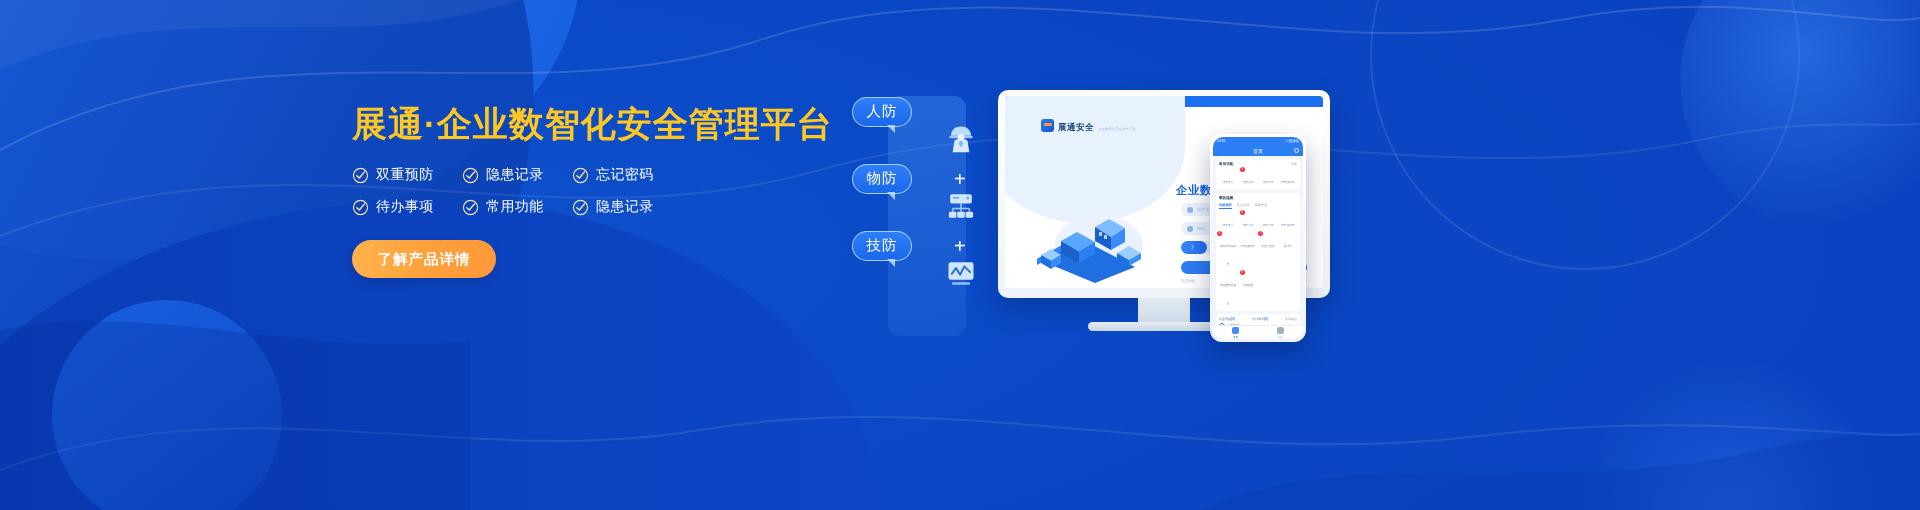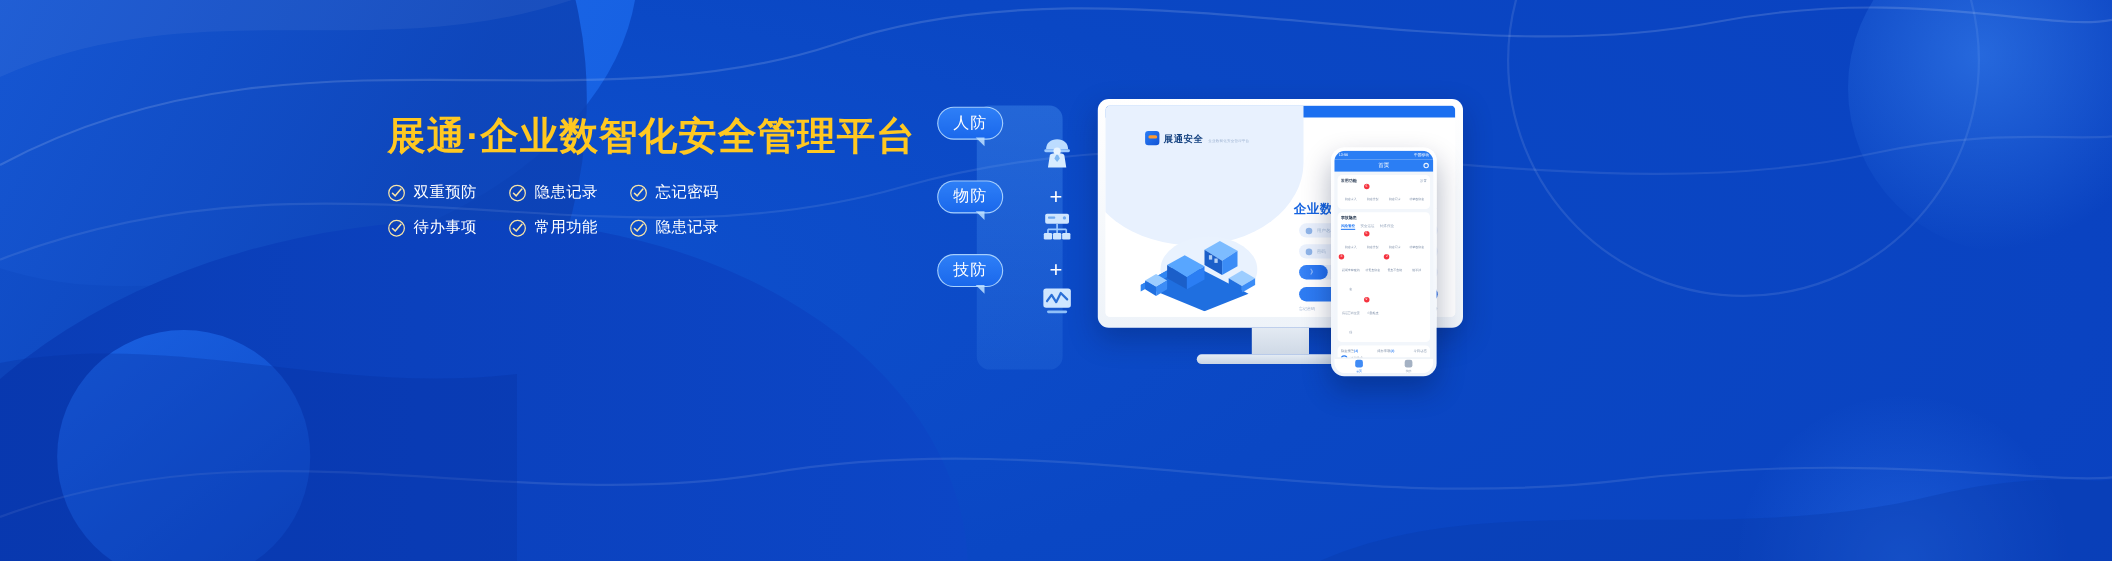--- a/index.html
+++ b/index.html
@@ -346,20 +346,21 @@
       <div class="feat">
         <svg class="tick" viewBox="0 0 24 24">
           <circle cx="12" cy="12" r="10" fill="none" stroke="#f7e4a8" stroke-width="1.6"></circle>
           <path d="M6.8 12.3 L10.3 15.6 L17.6 6.9" fill="none" stroke="#f7e4a8" stroke-width="2" stroke-linecap="round" stroke-linejoin="round"></path>
         </svg>
         <span class="lbl">隐患记录</span>
       </div>
 
     </div>
 
+    <button class="cta">了解产品详情</button>
   </div>
 
   <div class="devices">
 
     <div class="conn-panel"></div>
 
     <div class="badges">
 
       <div class="badge-row">
         <div class="badge">

